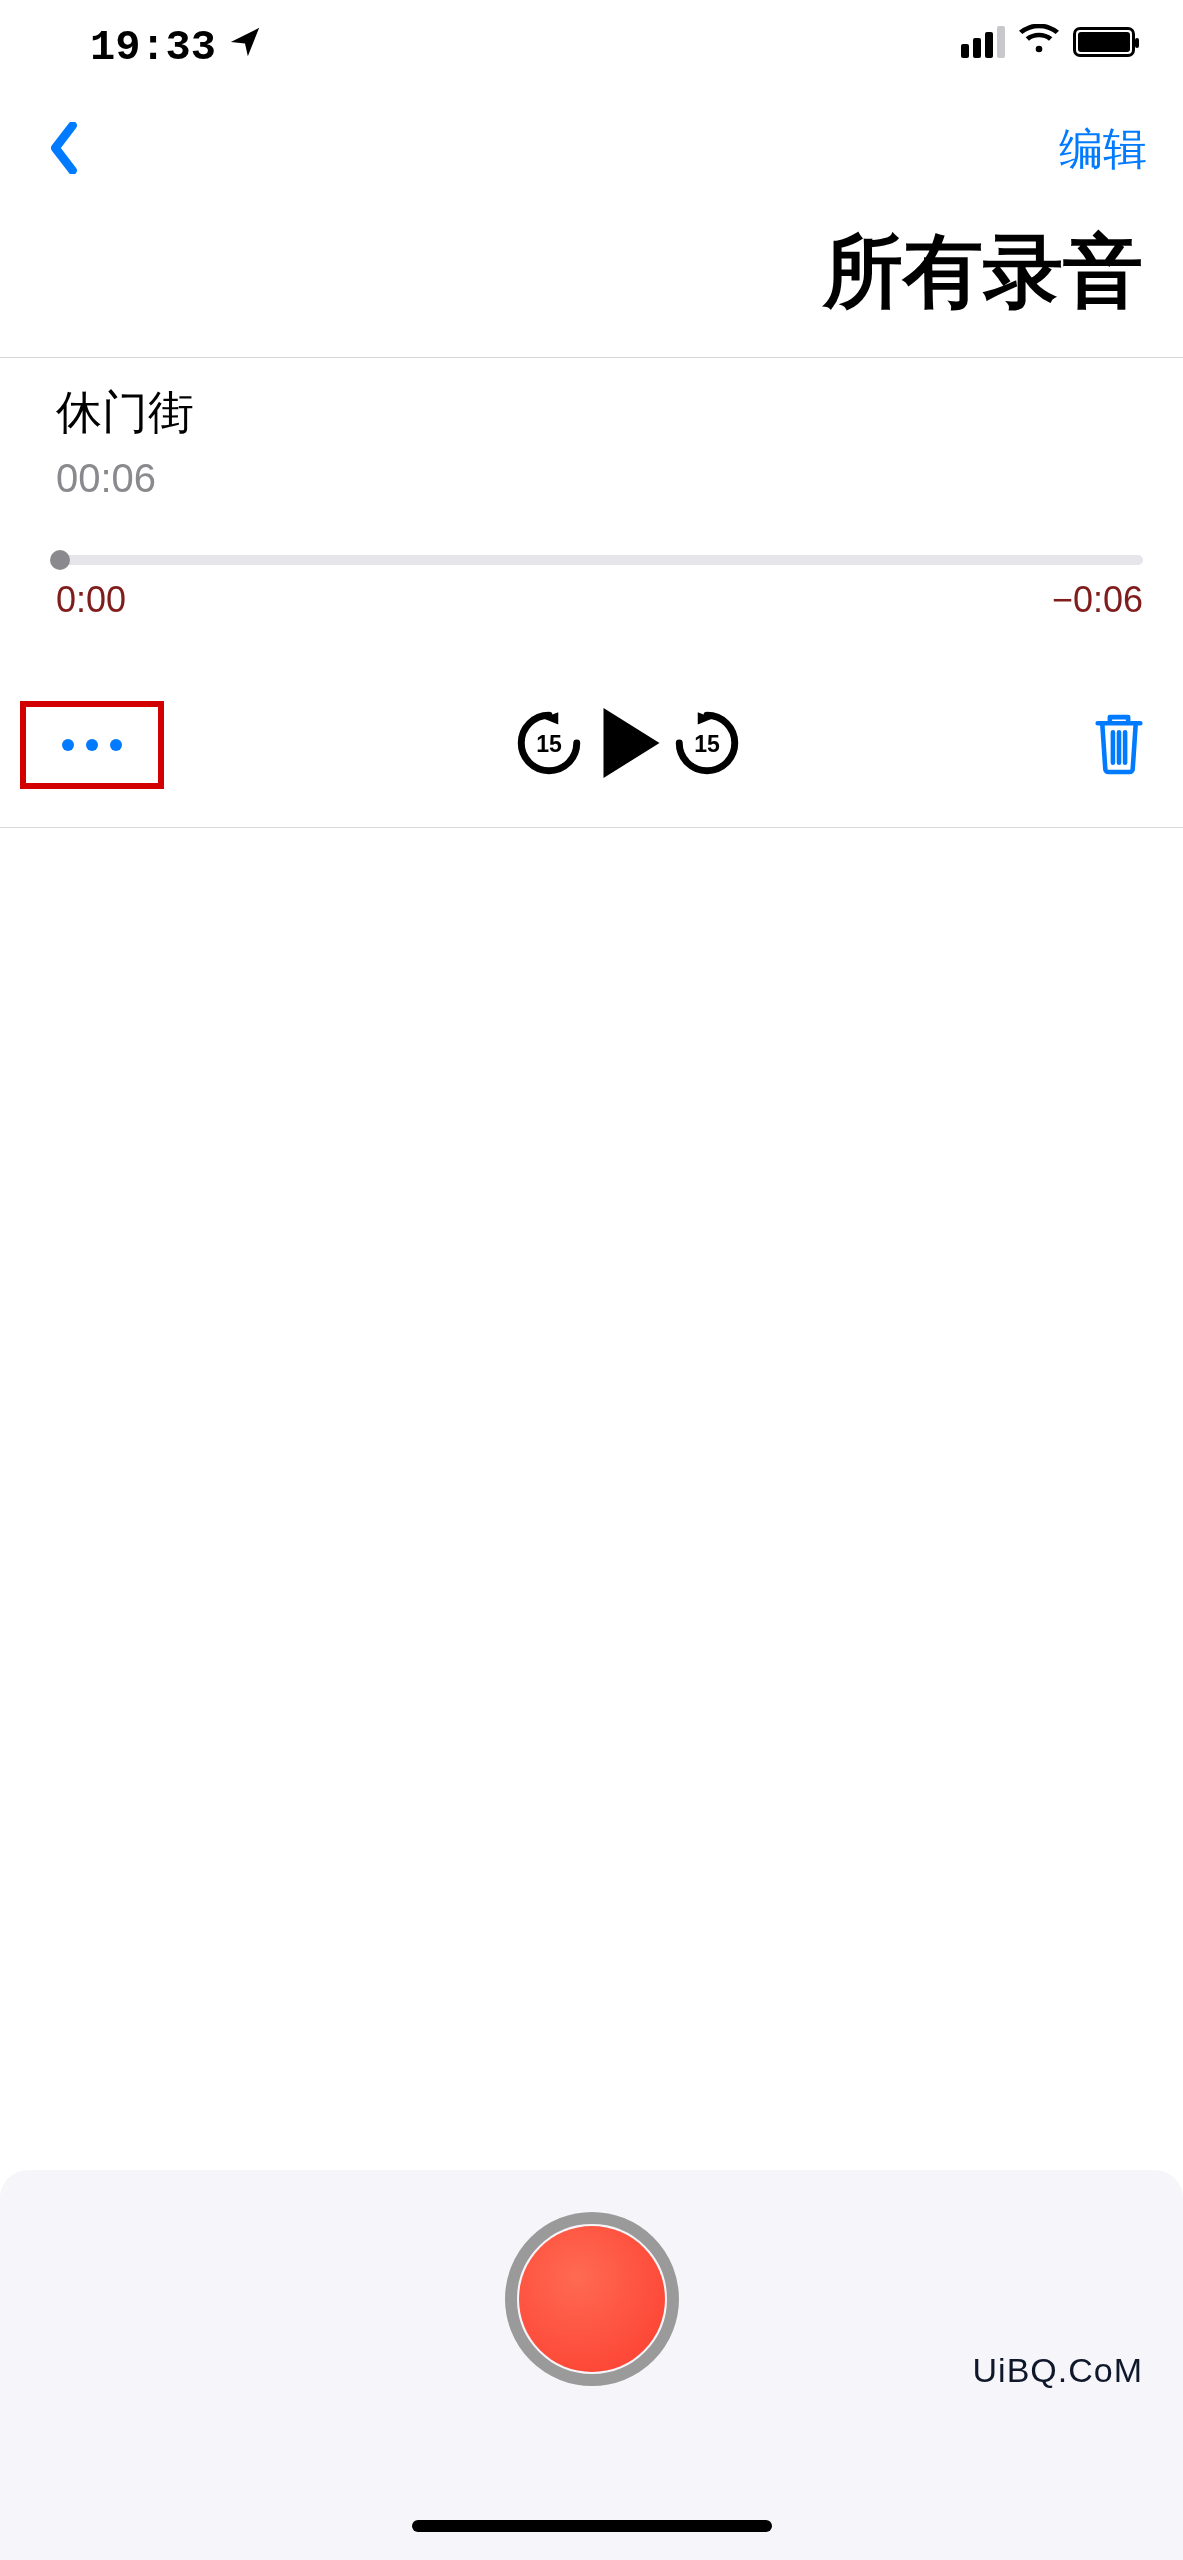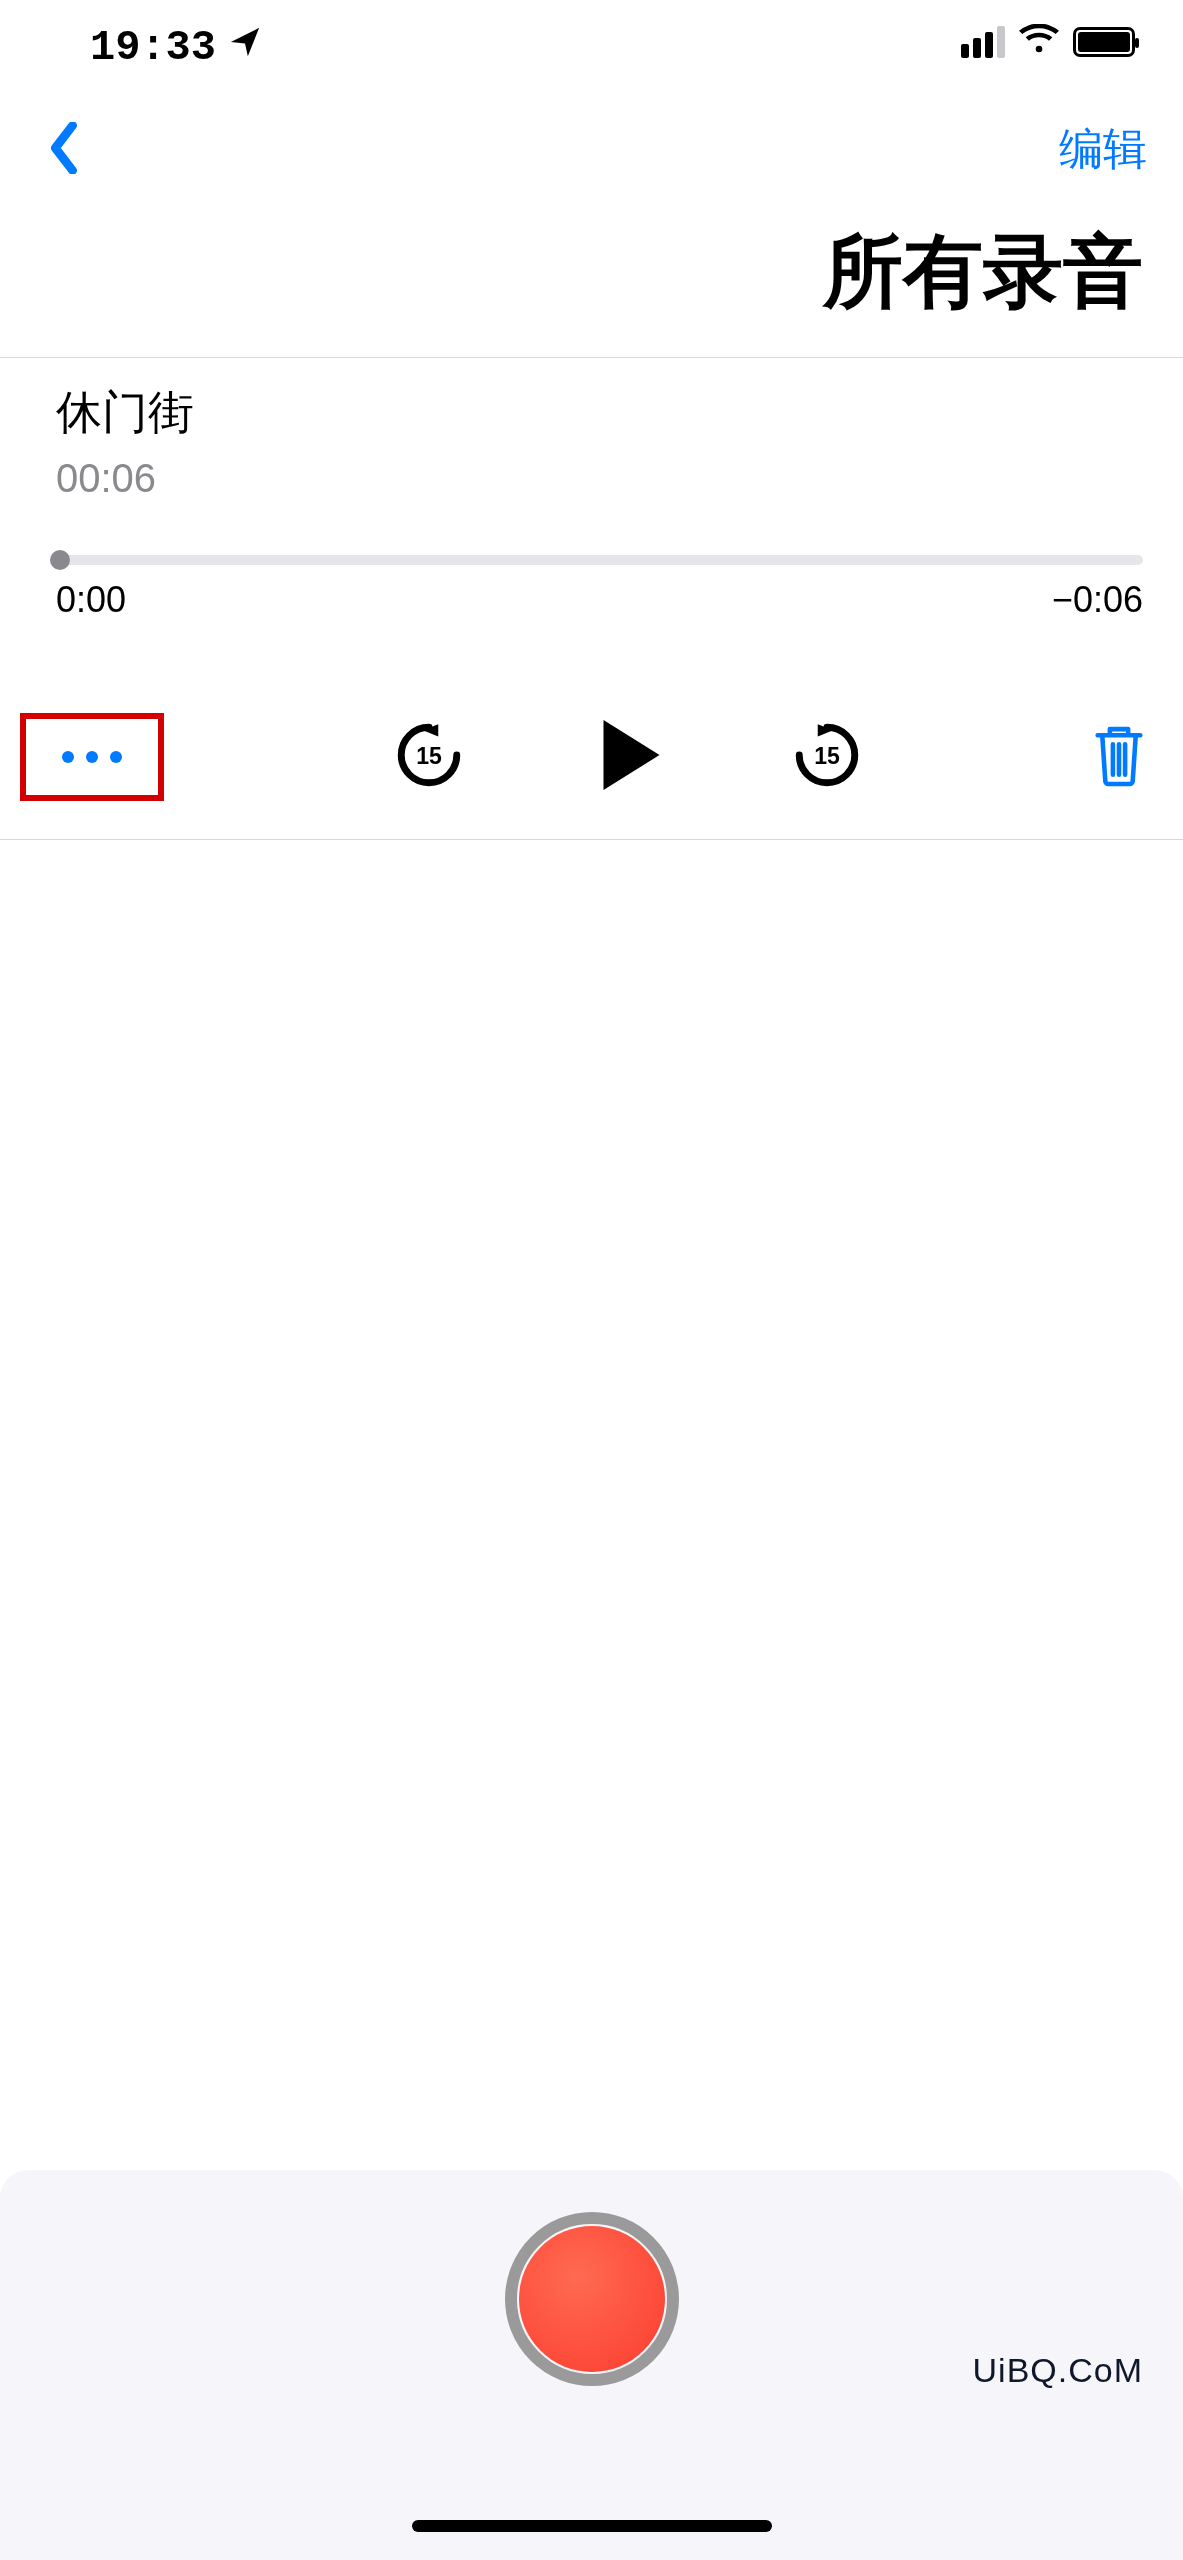--- a/index.html
+++ b/index.html
@@ -16,24 +16,24 @@
 .page-title { font-size: 80px; font-weight: 700; padding: 10px 40px 30px 44px; text-align: right; }
 
 .divider { height: 1px; background: #d8d8d8; }
 
 .recording-item { padding: 24px 40px 30px 56px; }
 .rec-title { font-size: 46px; font-weight: 400; margin-bottom: 12px; }
 .rec-meta { display: flex; justify-content: space-between; color: #8a8a8e; font-size: 40px; }
 
 .progress-track { position: relative; height: 10px; background: #e5e5ea; border-radius: 5px; margin: 54px 0 14px 0; }
 .progress-thumb { position: absolute; left: 0; top: 50%; transform: translate(-6px,-50%); width: 20px; height: 20px; border-radius: 50%; background: #8a8a8e; }
-.time-row { display: flex; justify-content: space-between; color: #000000; font-size: 36px; margin-bottom: 24px; }
+.time-row { display: flex; justify-content: space-between; color: #7f1d1d; font-size: 36px; margin-bottom: 12px; }
 
 .controls { display: flex; align-items: center; justify-content: space-between; padding: 38px 36px 38px 20px; }
-.controls .center-group { display: flex; align-items: center; gap: 120px; }
+.controls .center-group { display: flex; align-items: center; }
 .more-box { border: 6px solid #d20000; padding: 32px 36px; display: flex; align-items: center; gap: 12px; }
 .more-dot { width: 12px; height: 12px; border-radius: 50%; background: #007aff; }
 .skip-btn svg { width: 74px; height: 74px; }
 .play-btn svg { width: 84px; height: 84px; }
 .trash-btn svg { width: 56px; height: 64px; }
 
 .record-panel { position: absolute; left: 0; right: 0; bottom: 0; height: 390px; background: #f6f5fa; border-top-left-radius: 28px; border-top-right-radius: 28px; display: flex; justify-content: center; align-items: flex-start; padding-top: 42px; }
 .record-button { width: 174px; height: 174px; border-radius: 50%; border: 12px solid #9a9a9a; display: flex; justify-content: center; align-items: center; }
 .record-inner { width: 146px; height: 146px; border-radius: 50%; background: #fc4438; background: radial-gradient(circle at 40% 35%, #ff6a52, #fc3c2e); }
 

